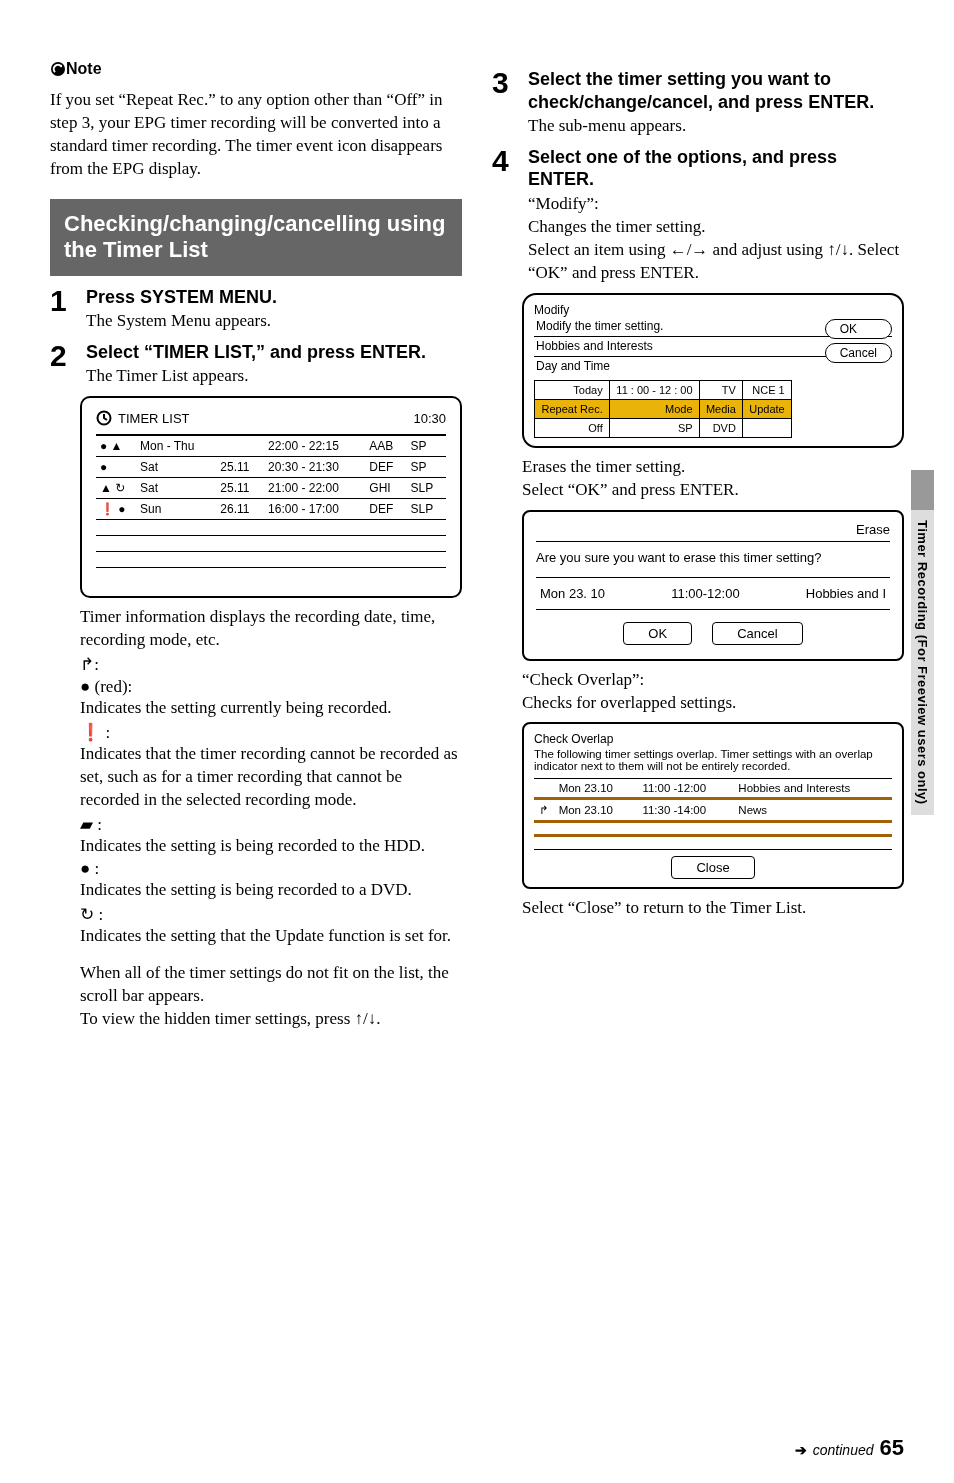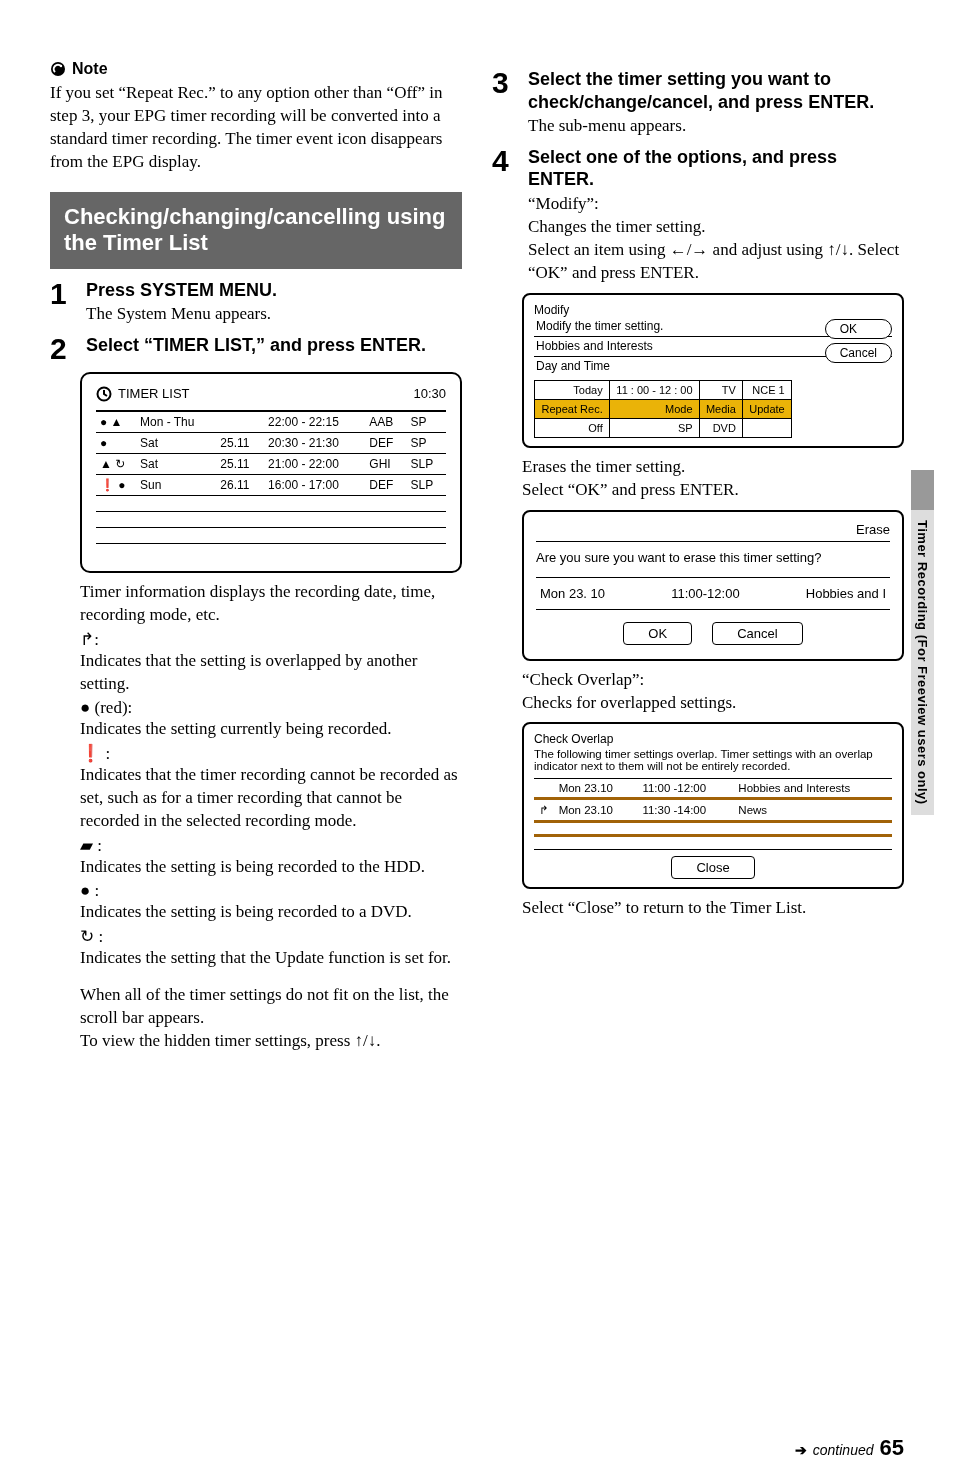--- a/index.html
+++ b/index.html
@@ -2,21 +2,21 @@
 <html><head>
 <meta charset="utf-8">
 <style>
   * { margin: 0; padding: 0; box-sizing: border-box; }
   body { width: 954px; height: 1483px; font-family: Arial, Helvetica, sans-serif; background: white; position: relative; color: #000; }
   .page { display: flex; padding: 60px 50px 30px 50px; gap: 30px; }
   .col { flex: 1; min-width: 0; }
   .col-left { flex: 1; }
   .col-right { flex: 1; }
 
-  .note-head { display: flex; align-items: center; gap: 6px; font-weight: bold; font-size: 16px; margin-bottom: 4px; }
+  .note-head { display: flex; align-items: center; font-weight: bold; font-size: 16px; margin-bottom: 11px; }
   .body-text { font-size: 17px; line-height: 1.35; font-family: 'Times New Roman', Times, serif; }
 
   .section-bar { background: #666; color: #fff; font-weight: bold; font-size: 22px; padding: 12px 14px; margin: 18px 0 10px 0; line-height: 1.2; }
 
   .step { display: flex; gap: 10px; margin-top: 8px; }
   .step-num { font-size: 30px; font-weight: bold; font-family: Arial, sans-serif; line-height: 1; min-width: 26px; }
   .step-body { flex: 1; }
   .step-title { font-weight: bold; font-size: 18px; line-height: 1.25; font-family: Arial, sans-serif; margin-bottom: 2px; }
 
   .panel { border: 2px solid #000; border-radius: 10px; padding: 12px 14px; margin: 8px 0 8px 30px; font-size: 13px; font-family: Arial, sans-serif; }
@@ -27,21 +27,21 @@
   table.tlist td { border-top: 1px solid #000; border-bottom: 1px solid #000; padding: 3px 4px; white-space: nowrap; }
   table.tlist tr.first td { border-top: 2px solid #000; }
   .icon-cell { width: 40px; }
   .blank-row td { height: 16px; }
 
   .glyph-line { font-family: 'Times New Roman', Times, serif; font-size: 17px; margin-top: 2px; }
 
   .side-tab { position: absolute; right: 20px; top: 510px; writing-mode: vertical-rl; background: #ddd; padding: 10px 4px; font-size: 13px; font-weight: bold; letter-spacing: 0.5px; }
   .side-tab::before{ content:""; position:absolute; top:-40px; left:0; width:100%; height:40px; background:#999; }
 
-  .modify-panel { border: 2px solid #000; border-radius: 8px; padding: 8px 10px; margin: 8px 0 8px 30px; font-size: 12px; position: relative; }
+  .modify-panel { border: 2px solid #000; border-radius: 14px; padding: 8px 10px; margin: 8px 0 8px 30px; font-size: 12px; position: relative; }
   .btn { border: 1.5px solid #000; border-radius: 10px; padding: 2px 14px; font-size: 12px; display: inline-block; background: #fff; }
   .btn-stack { position: absolute; right: 10px; top: 24px; display: flex; flex-direction: column; gap: 4px; }
 
   .mod-table { width: 72%; border-collapse: collapse; font-size: 11px; margin-top: 4px; }
   .mod-table td, .mod-table th { border: 1px solid #000; padding: 3px 6px; text-align: right; font-weight: normal; }
   .mod-table th { background: #eab308; }
   .mod-sub { font-size: 12px; border-bottom:1px solid #000; padding:2px 0 3px 2px; }
 
   .erase-panel { border: 2px solid #000; border-radius: 8px; padding: 10px 12px 14px 12px; margin: 8px 0 8px 30px; font-size: 13px; }
   .erase-row { border-top:1px solid #000; border-bottom:1px solid #000; padding:8px 4px; display:flex; justify-content:space-between; margin:12px 0; font-size:13px;}
@@ -86,20 +86,21 @@
       <div class="step-body">
         <div class="step-title">Press SYSTEM MENU.</div>
         <div class="body-text">The System Menu appears.</div>
       </div>
     </div>
 
     <div class="step">
       <div class="step-num">2</div>
       <div class="step-body">
         <div class="step-title">Select “TIMER LIST,” and press ENTER.</div>
+        <div class="body-text">The Timer List appears.</div>
       </div>
     </div>
 
     <div class="panel">
       <div class="panel-title-row">
         <div class="panel-title">
           <span class="inline-icon">
             <svg width="16" height="16" viewBox="0 0 16 16">
                 <circle cx="8" cy="8" r="6.5" fill="none" stroke="#000" stroke-width="2"></circle>
                 <path d="M8 4v4l3 2" stroke="#000" stroke-width="2" fill="none"></path>
@@ -155,21 +156,20 @@
         <tr class="blank-row">
               <td colspan="6" style="border-bottom:none"></td>
             </tr>
       </tbody>
         </table>
     </div>
 
     <div style="margin-left:30px">
       <div class="body-text">Timer information displays the recording date, time, recording mode, etc.</div>
       <div class="glyph-line">↱:</div>
-      <div class="body-text">Indicates that the setting is overlapped by another setting.</div>
       <div class="glyph-line">● (red):</div>
       <div class="body-text">Indicates the setting currently being recorded.</div>
       <div class="glyph-line">❗ :</div>
       <div class="body-text">Indicates that the timer recording cannot be recorded as set, such as for a timer recording that cannot be recorded in the selected recording mode.</div>
       <div class="glyph-line">▰ :</div>
       <div class="body-text">Indicates the setting is being recorded to the HDD.</div>
       <div class="glyph-line">● :</div>
       <div class="body-text">Indicates the setting is being recorded to a DVD.</div>
       <div class="glyph-line">↻ :</div>
       <div class="body-text">Indicates the setting that the Update function is set for.</div>

